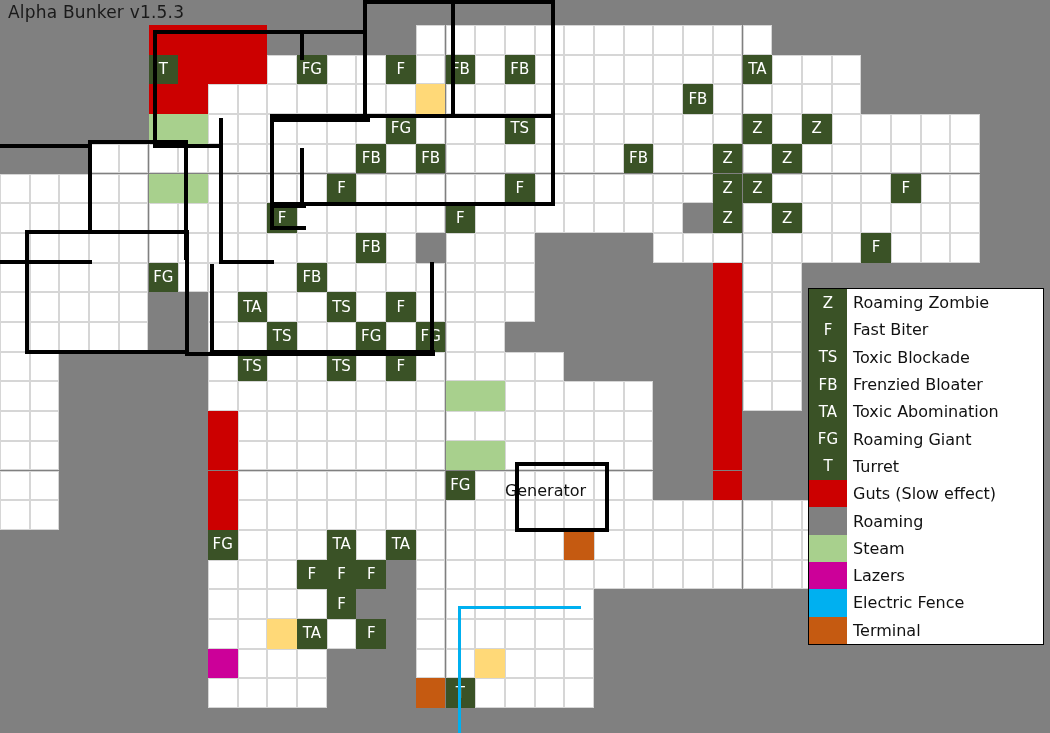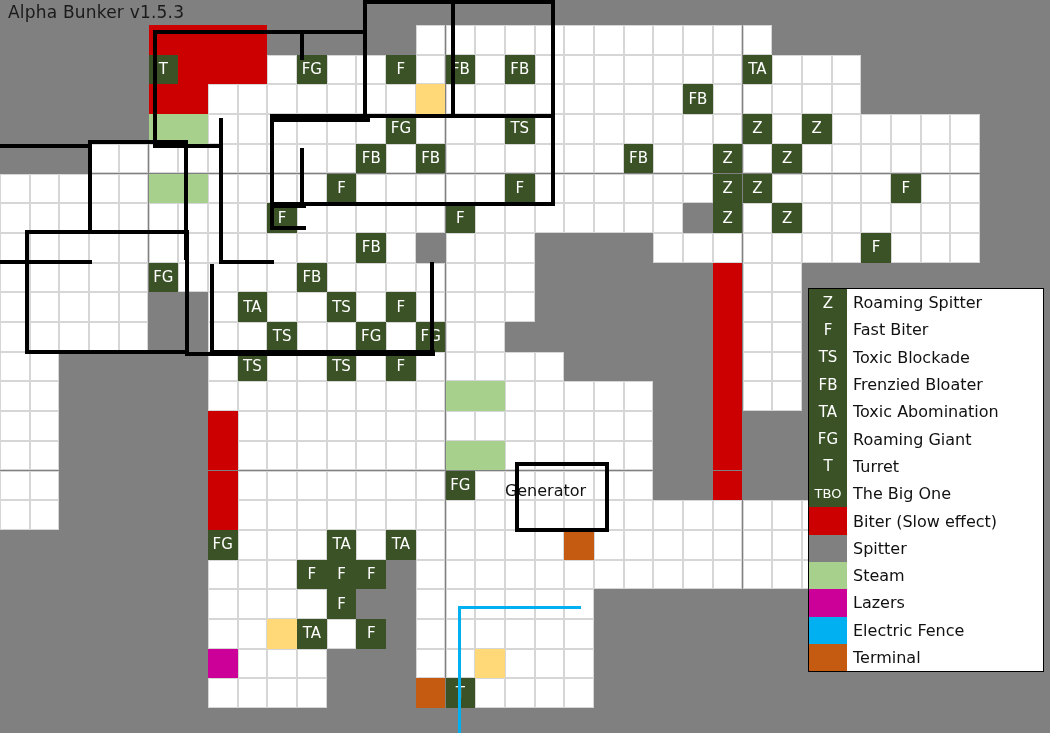--- a/index.html
+++ b/index.html
@@ -941,21 +941,21 @@
     <div class="wall" style="left: 515px; top: 503px; width: 94px; height: 4px;"></div>
     <div style="position: absolute; left: 458px; top: 581px; width: 120px; height: 127px; border-left: 3px solid rgb(0, 176, 240); border-top: 3px solid rgb(0, 176, 240);"></div>
   </div>
 
 <div id="key">
   <div id="key-box">
       <div class="krow">
         <div class="kswatch mobsw">
           <span>Z</span>
         </div>
-        <div class="klabel">Roaming Spitter</div>
+        <div class="klabel">Roaming Zombie</div>
       </div>
       <div class="krow">
         <div class="kswatch mobsw">
           <span>F</span>
         </div>
         <div class="klabel">Fast Biter</div>
       </div>
       <div class="krow">
         <div class="kswatch mobsw">
           <span>TS</span>
@@ -980,32 +980,26 @@
         </div>
         <div class="klabel">Roaming Giant</div>
       </div>
       <div class="krow">
         <div class="kswatch mobsw">
           <span>T</span>
         </div>
         <div class="klabel">Turret</div>
       </div>
       <div class="krow">
-        <div class="kswatch mobsw">
-          <span style="font-size: 13px;">TBO</span>
-        </div>
-        <div class="klabel">The Big One</div>
-      </div>
-      <div class="krow">
         <div class="kswatch" style="background: rgb(204, 0, 0);"></div>
-        <div class="klabel">Biter (Slow effect)</div>
+        <div class="klabel">Guts (Slow effect)</div>
       </div>
       <div class="krow">
         <div class="kswatch" style="background: rgb(128, 128, 128);"></div>
-        <div class="klabel">Spitter</div>
+        <div class="klabel">Roaming</div>
       </div>
       <div class="krow">
         <div class="kswatch" style="background: rgb(168, 208, 141);"></div>
         <div class="klabel">Steam</div>
       </div>
       <div class="krow">
         <div class="kswatch" style="background: rgb(204, 0, 153);"></div>
         <div class="klabel">Lazers</div>
       </div>
       <div class="krow">

